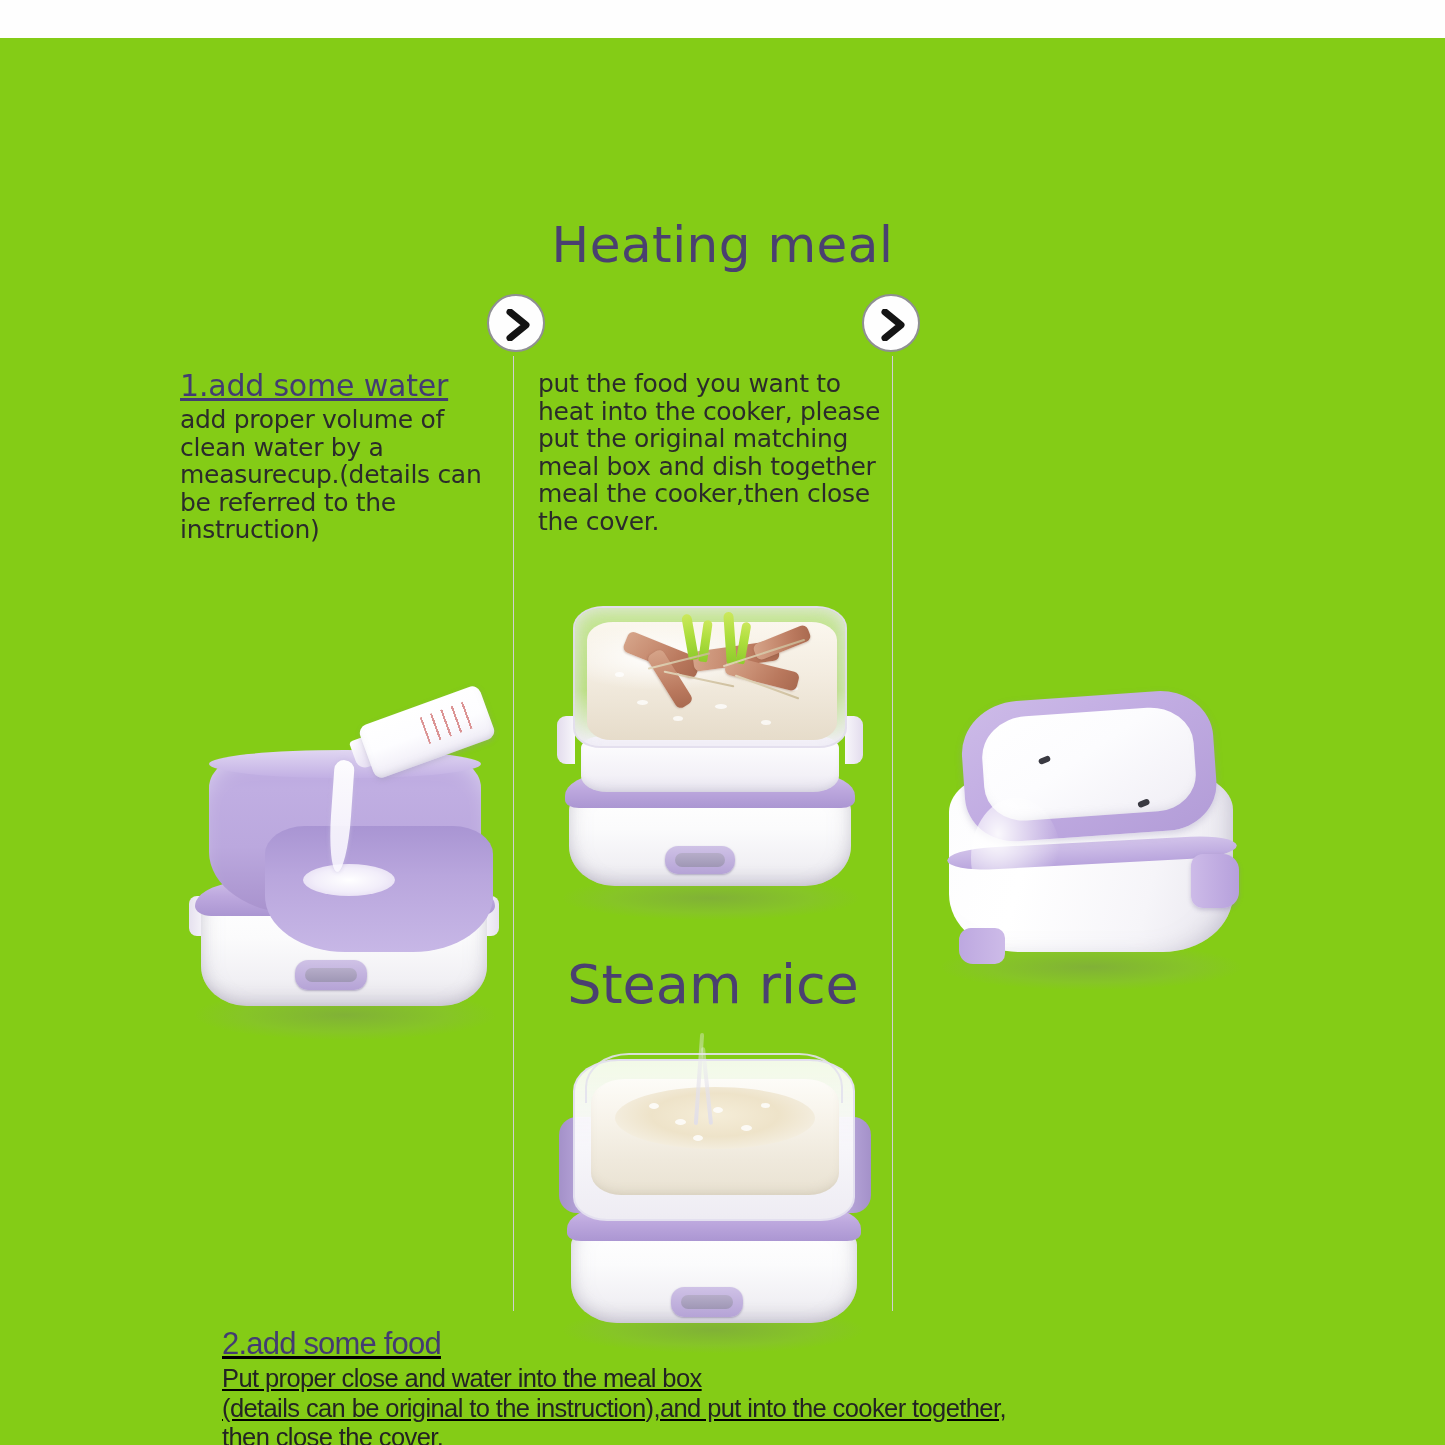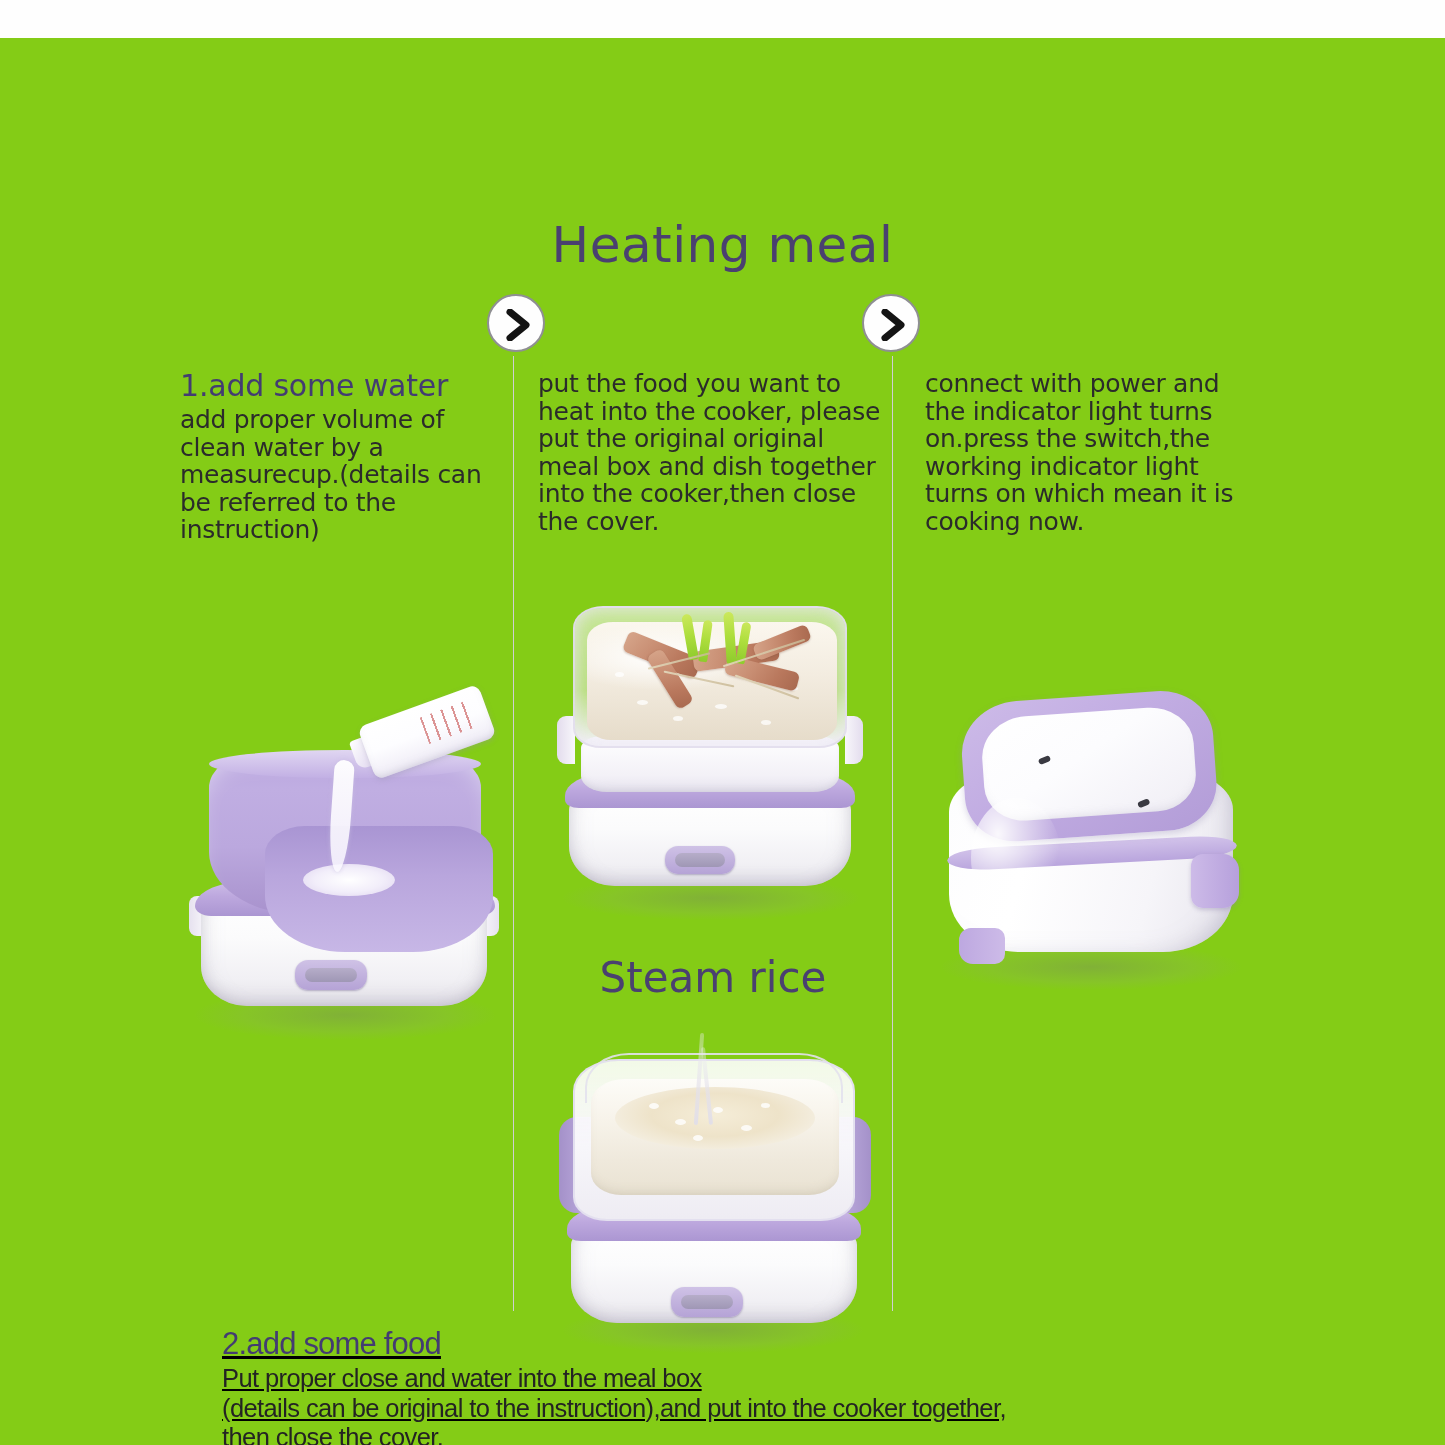--- a/index.html
+++ b/index.html
@@ -35,34 +35,34 @@
     position: absolute; top: 318px; width: 1px; height: 955px;
     background: #cfcfd4;
   }
   #divider-1 { left: 513px; }
   #divider-2 { left: 892px; }
 
   
   .col { position: absolute; }
   .col-head {
     color: #433c72; font-size: 30px; font-weight: 400;
-    line-height: 36px; letter-spacing: -0.2px; white-space: nowrap;
+    line-height: 36px; letter-spacing: -0.2px; white-space: nowrap; text-decoration: underline;
   }
   .col-body {
     color: #2b2b2b; font-size: 25px; font-weight: 400;
     line-height: 27.5px; letter-spacing: -0.3px; margin-top: 2px;
   }
   #col-1 { left: 180px; top: 330px; width: 318px; }
   #col-2 { left: 538px; top: 330px; width: 344px; }
   #col-3 { left: 925px; top: 330px; width: 330px; }
 
   
   .steam-title {
     position: absolute; left: 538px; top: 915px; width: 350px;
-    text-align: center; font-size: 42px; color: #4a4070; font-weight: 400;
+    text-align: center; font-size: 54px; color: #4a4070; font-weight: 400;
   }
 
   
   #bottom-block { position: absolute; left: 222px; top: 1288px; width: 1030px; text-decoration: underline; }
   .bottom-head {
     color: #433c72; font-size: 31px; line-height: 36px;
     font-family: "Liberation Sans", sans-serif; letter-spacing: -0.8px;
   }
   .bottom-body {
     color: #232323; font-size: 25.5px; line-height: 29.5px; margin-top: 2px;
@@ -327,25 +327,24 @@
 
   <div class="divider" id="divider-1"></div>
   <div class="divider" id="divider-2"></div>
 
   <div class="col" id="col-1">
     <div class="col-head">1.add some water</div>
     <div class="col-body">add proper volume of clean water by a measurecup.(details can be referred to the instruction)</div>
   </div>
 
   <div class="col" id="col-2">
-    <div class="col-body">put the food you want to heat into the cooker, please put the original original meal box and dish together into the cooker,then close the cover.</div>
+    <div class="col-body">put the food you want to heat into the cooker, please put the original matching meal box and dish together meal the cooker,then close the cover.</div>
   </div>
 
   <div class="col" id="col-3">
-    <div class="col-body">connect with power and the indicator light turns on.press the switch,the working indicator light turns on which mean it is cooking now.</div>
   </div>
 
   <div class="product" id="product-1">
     <div class="shadow-ellipse" id="p1-shadow"></div>
     <div id="p1-handle-l"></div>
     <div id="p1-handle-r"></div>
     <div class="base-body" id="p1-base"></div>
     <div class="purple-band" id="p1-rimband"></div>
     <div class="inner-bowl-purple" id="p1-bowl">
       <div id="p1-bowl-inner"></div>

